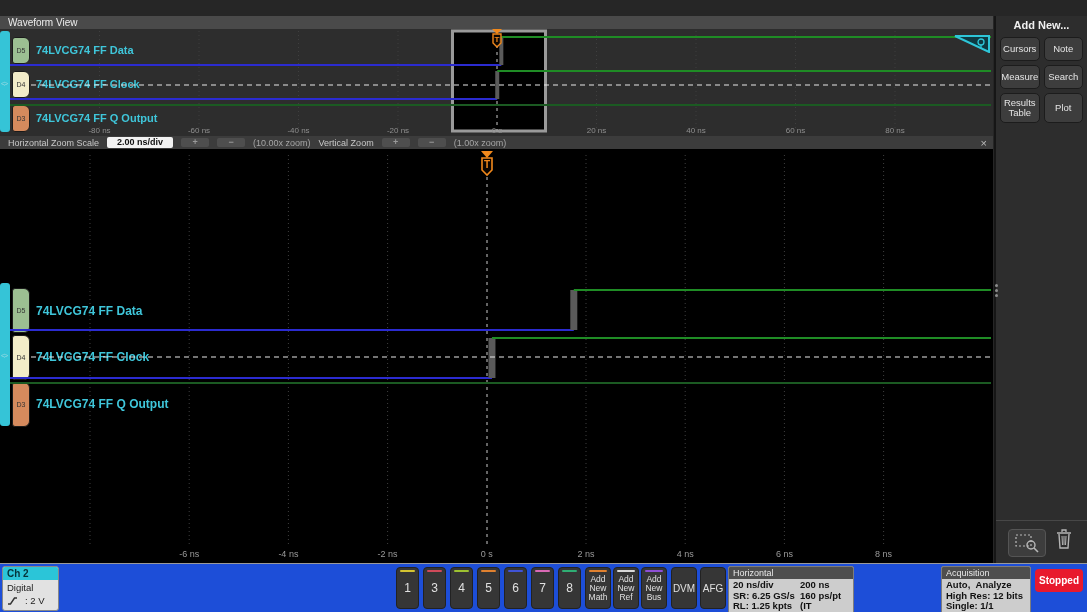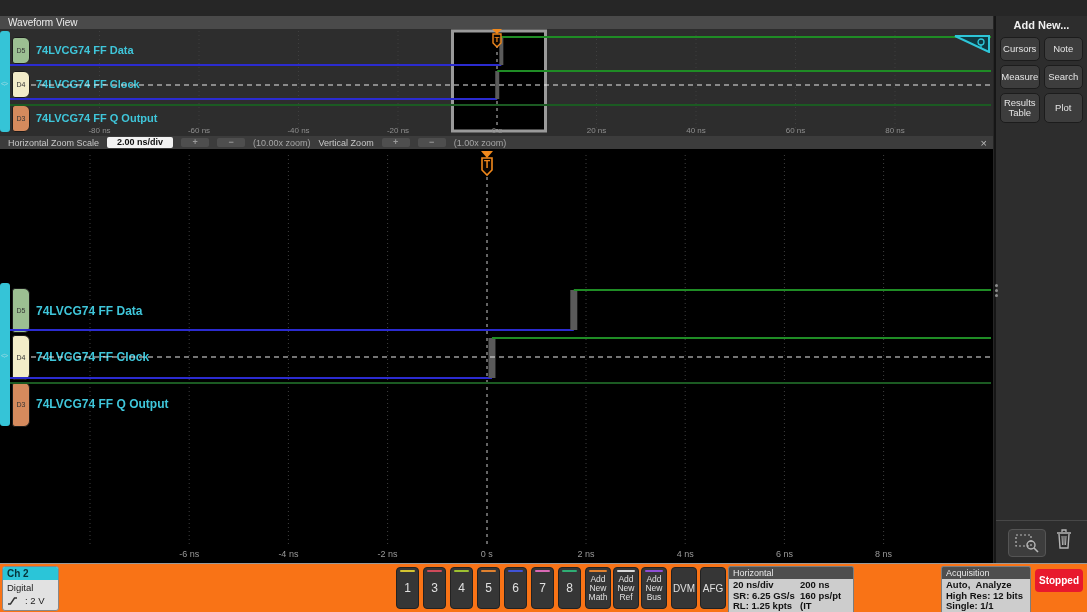--- a/index.html
+++ b/index.html
@@ -44,21 +44,21 @@
   .rp-grid{display:grid;grid-template-columns:1fr 1fr;grid-template-rows:24px 24px 30px;gap:4px;padding:0 4px;}
   .rp-btn{background:#3d3d3d;border:1px solid #1c1c1c;border-radius:5px;color:#e4e4e4;font-size:9.5px;
           display:flex;align-items:center;justify-content:center;text-align:center;line-height:10px;cursor:pointer;}
   .rp-footer{position:absolute;bottom:0;left:0;right:0;height:42px;border-top:1px solid #474747;}
   .zoomsel-btn{position:absolute;left:12px;top:8px;width:36px;height:26px;background:#3d3d3d;border:1px solid #555;
                border-radius:4px;display:flex;align-items:center;justify-content:center;cursor:pointer;}
   .trash-btn{position:absolute;right:14px;top:7px;cursor:pointer;}
   .grip{position:absolute;left:-1px;top:268px;display:flex;flex-direction:column;gap:2px;}
   .grip i{width:3px;height:3px;border-radius:50%;background:#8d8d8d;}
   
-  .bottombar{position:absolute;left:0;top:563px;width:1087px;height:49px;background:#f97316;border-top:1px solid #9a9a9a;box-sizing:border-box;}
+  .bottombar{position:absolute;left:0;top:563px;width:1087px;height:49px;background:#1d4ed8;border-top:1px solid #9a9a9a;box-sizing:border-box;}
   .ch2{position:absolute;left:2px;top:2px;width:57px;height:45px;border-radius:3px;overflow:hidden;background:#e2e2e2;border:1px solid #888;box-sizing:border-box;}
   .ch2-head{height:13px;background:#2bc5d8;color:#05343a;font-size:10px;font-weight:bold;line-height:13px;padding-left:4px;}
   .ch2-body{padding:1px 4px;font-size:9.5px;color:#222;line-height:13px;}
   .ch2-th{display:flex;align-items:center;gap:7px;}
   .dbtn{position:absolute;top:3px;height:42px;background:#363636;border:1px solid #222;border-radius:4px;
         display:flex;align-items:center;justify-content:center;color:#e0e0e0;cursor:pointer;box-sizing:border-box;}
   .dbtn .stripe{position:absolute;top:2px;left:3px;right:3px;height:2px;border-radius:1px;}
   .panel{position:absolute;top:2px;height:62px;background:#cdcdcd;border:1px solid #7d7d7d;border-radius:2px;overflow:hidden;box-sizing:border-box;}
   .panel-head{height:12px;background:#4e4e4e;color:#e8e8e8;font-size:9px;line-height:12px;padding-left:4px;}
   .panel-body{font-size:9.5px;font-weight:bold;color:#111;line-height:10.5px;padding:1px 0 0 4px;}

